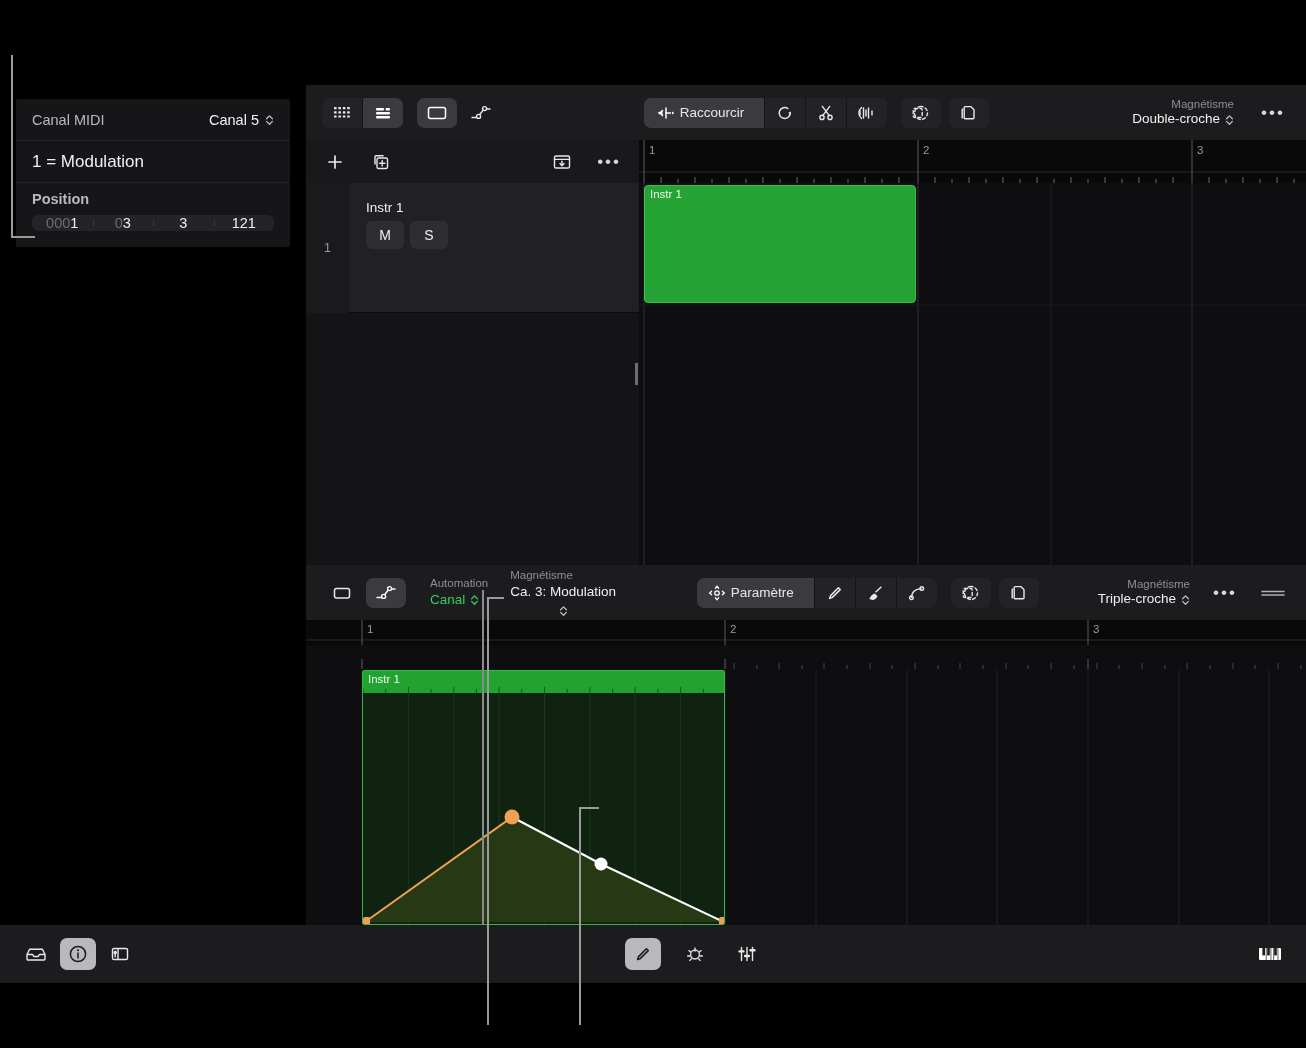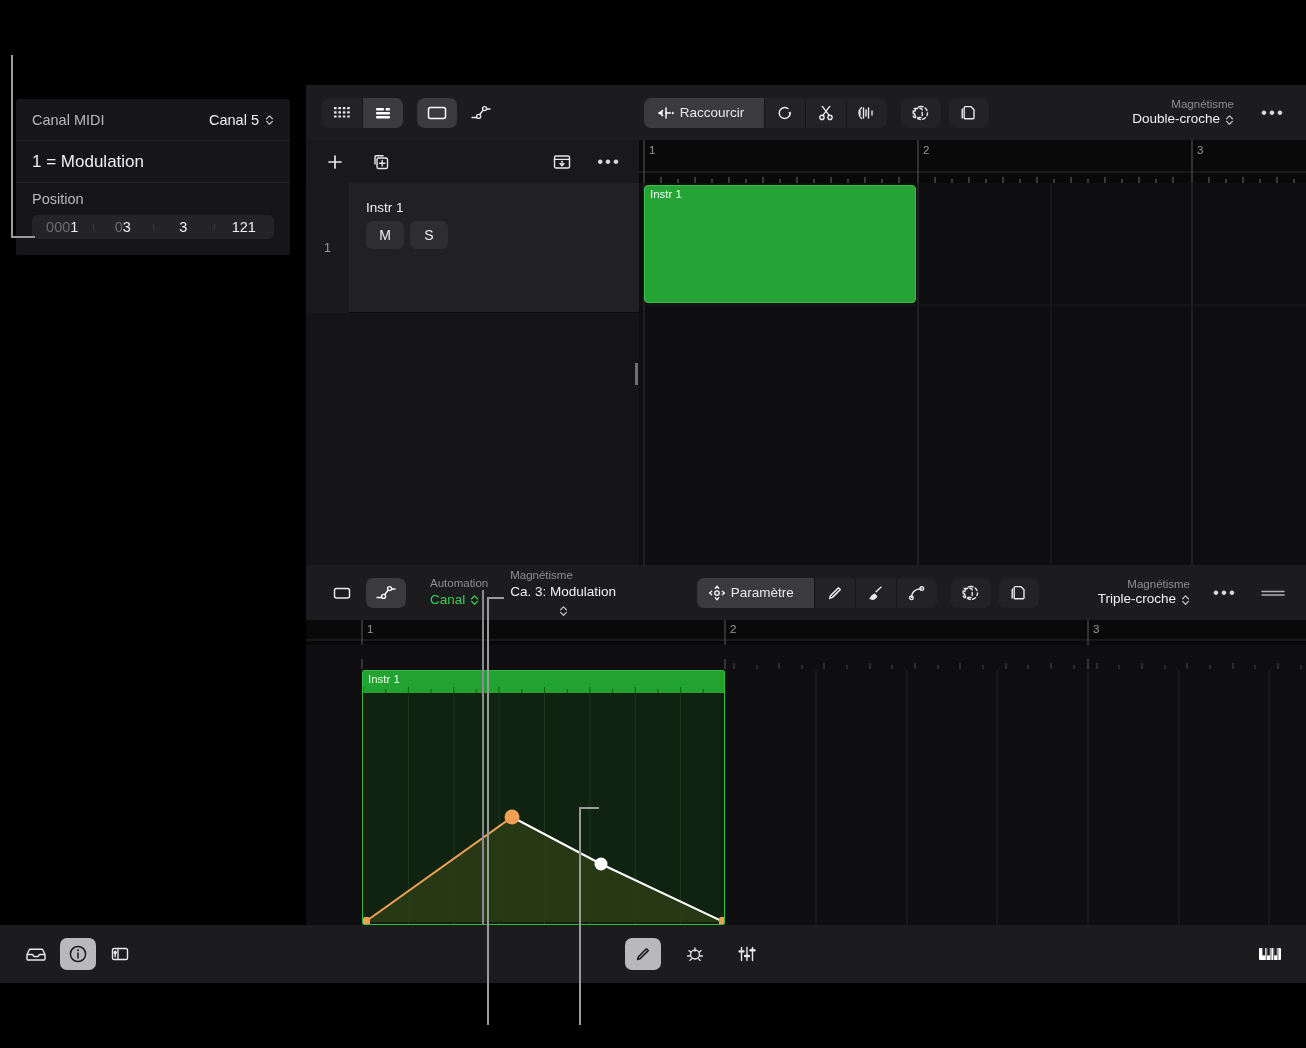--- a/index.html
+++ b/index.html
@@ -39,23 +39,23 @@
   .insp-label { font-size: 14.5px; color: #b9b9bd; }
   .insp-value { font-size: 14.5px; color: #f0f0f2; display:flex; align-items:center; gap:6px;}
   .insp-row-full { height: 42px; display:flex; align-items:center; padding: 0 16px;
                    border-bottom: 1px solid #242426; font-size: 17px; color:#f0f0f2;}
   .val-pill {
     background: #2a2a2e; border-radius: 6px; height: 26px; width: 110px;
     display:flex; align-items:center; justify-content:flex-end; padding-right:10px;
     font-size: 14.5px; color: #f0f0f2;
   }
   .pos-block { padding: 8px 16px 16px 16px; }
-  .pos-label { font-size: 14.5px; color: #b9b9bd; margin-bottom: 8px; }
+  .pos-label { font-size: 14.5px; color: #b9b9bd; margin-bottom: 8px; font-weight: bold; }
   .pos-field {
-    background: #242428; border-radius: 6px; height: 24px; display:flex;
+    background: #242428; border-radius: 6px; height: 16px; display:flex;
     align-items:center;
   }
   .pos-seg { flex:1; text-align:center; font-size: 14.5px; color:#f0f0f2; position:relative; }
   .pos-seg + .pos-seg::before {
     content:""; position:absolute; left:0; top:5px; bottom:5px; width:1px; background:#3a3a3e;
   }
   .dim { color: #6c6c70; }
 
   
   .toolbar { display:flex; align-items:center; }

